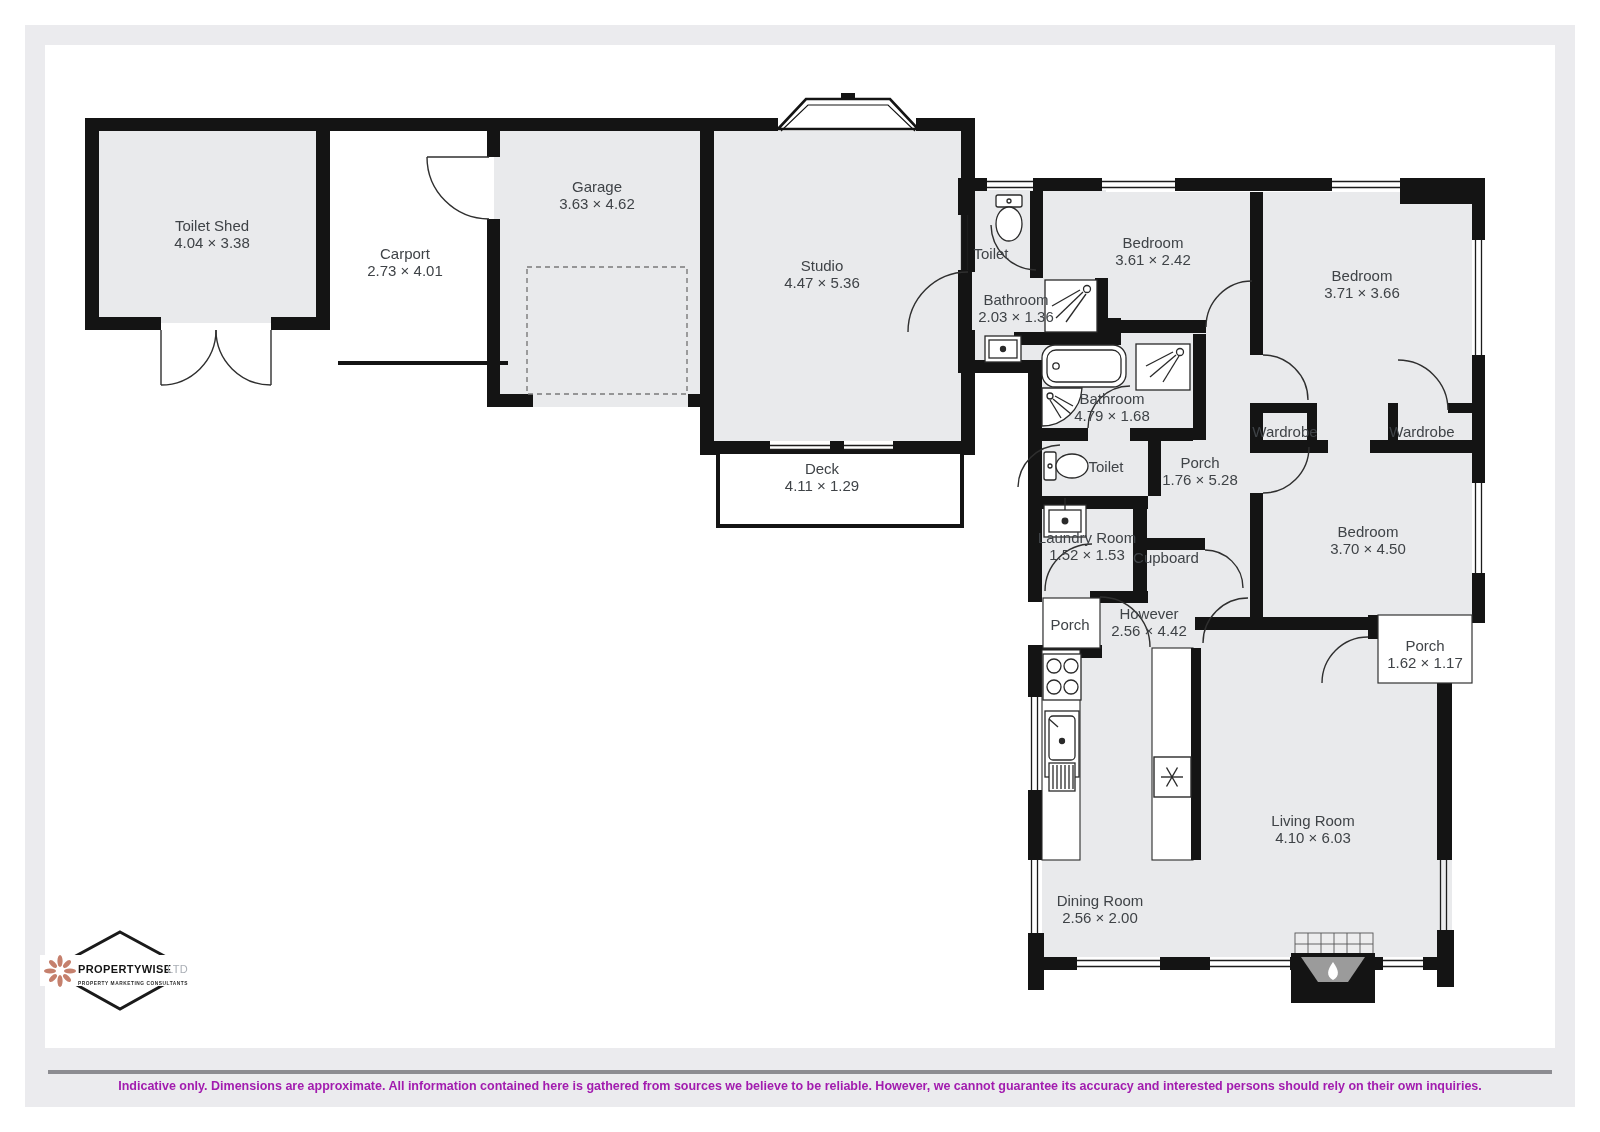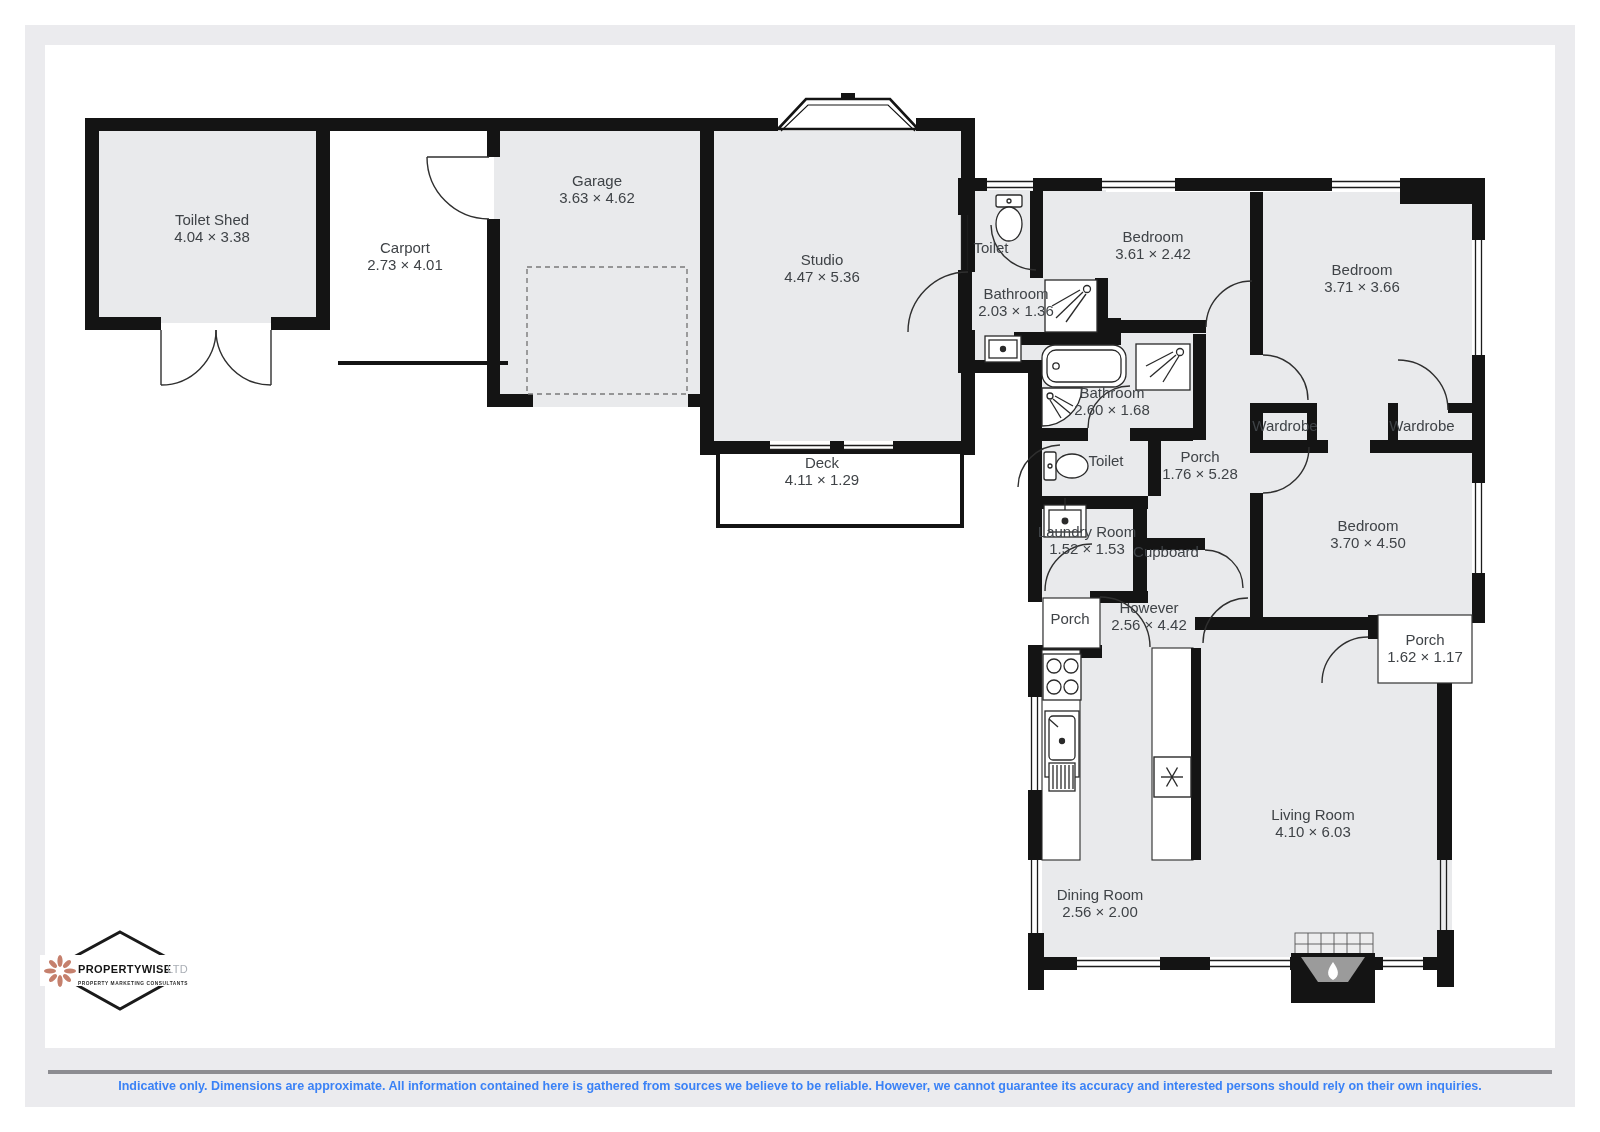--- a/index.html
+++ b/index.html
@@ -2,25 +2,25 @@
 <html><head>
 <meta charset="utf-8">
 <style>
   html,body{margin:0;padding:0;background:#fff;}
   .page{position:relative;width:1600px;height:1132px;background:#ffffff;overflow:hidden;
         font-family:"Liberation Sans", sans-serif;}
   .frame{position:absolute;left:25px;top:25px;width:1550px;height:1082px;background:#ebebee;}
   .content{position:absolute;left:45px;top:45px;width:1510px;height:1003px;background:#ffffff;}
   .plan-svg{position:absolute;left:0;top:0;width:1600px;height:1132px;}
   .rlabel{position:absolute;transform:translateX(-50%);text-align:center;
-          font-size:15px;line-height:17px;color:#3f4347;white-space:nowrap;}
+          font-size:15px;line-height:17px;color:#3f4347;white-space:nowrap;margin-top:6px;}
   .rlabel span{display:block;}
   .footer-divider{position:absolute;left:48px;top:1070px;width:1504px;height:4px;background:#8c8c91;}
   .footer-text{position:absolute;left:50%;top:1079px;transform:translateX(-50%);
-               font-size:12.5px;font-weight:bold;color:#3b82f6;white-space:nowrap;}
+               font-size:12.5px;font-weight:bold;color:#a21caf;white-space:nowrap;}
   .logo{position:absolute;left:40px;top:926px;width:170px;height:92px;}
 </style>
 </head>
 <body>
 
 <div class="page">
   <div class="frame"></div>
   <div class="content"></div>
 
   <svg class="plan-svg" viewBox="0 0 1600 1132">
@@ -324,21 +324,21 @@
     <div class="rlabel" style="left:1153px;top:228px">
         <span>Bedroom</span>
         <span>3.61 × 2.42</span>
       </div>
     <div class="rlabel" style="left:1362px;top:261px">
         <span>Bedroom</span>
         <span>3.71 × 3.66</span>
       </div>
     <div class="rlabel" style="left:1112px;top:384px">
         <span>Bathroom</span>
-        <span>2.60 × 1.68</span>
+        <span>4.79 × 1.68</span>
       </div>
     <div class="rlabel" style="left:1106px;top:452px">
         <span>Toilet</span>
         <span></span>
       </div>
     <div class="rlabel" style="left:1200px;top:448px">
         <span>Porch</span>
         <span>1.76 × 5.28</span>
       </div>
     <div class="rlabel" style="left:1285px;top:417px">

